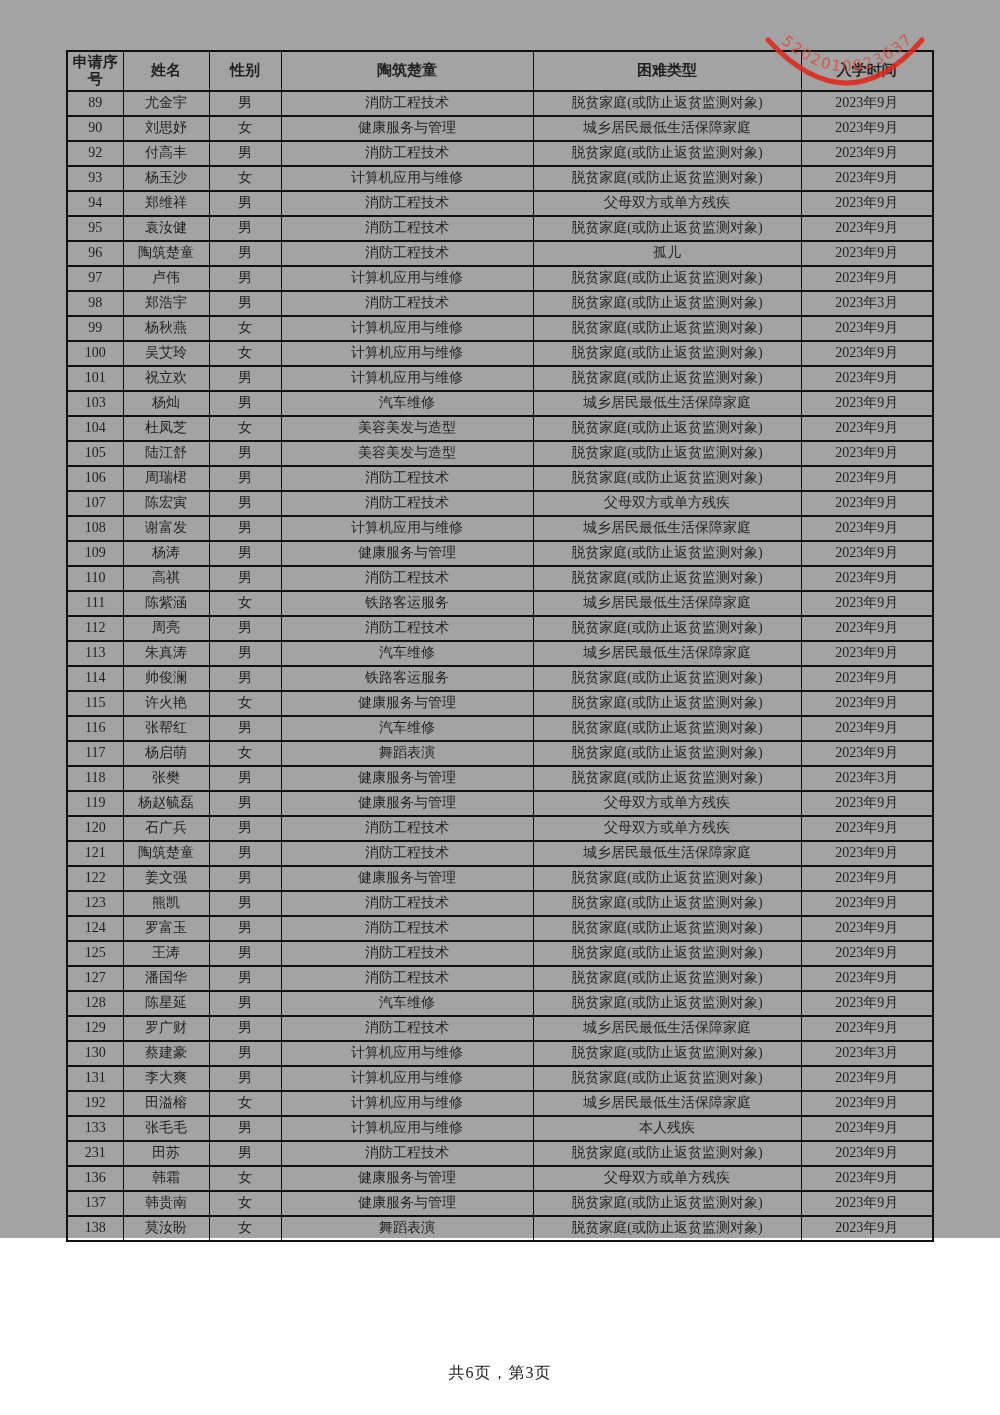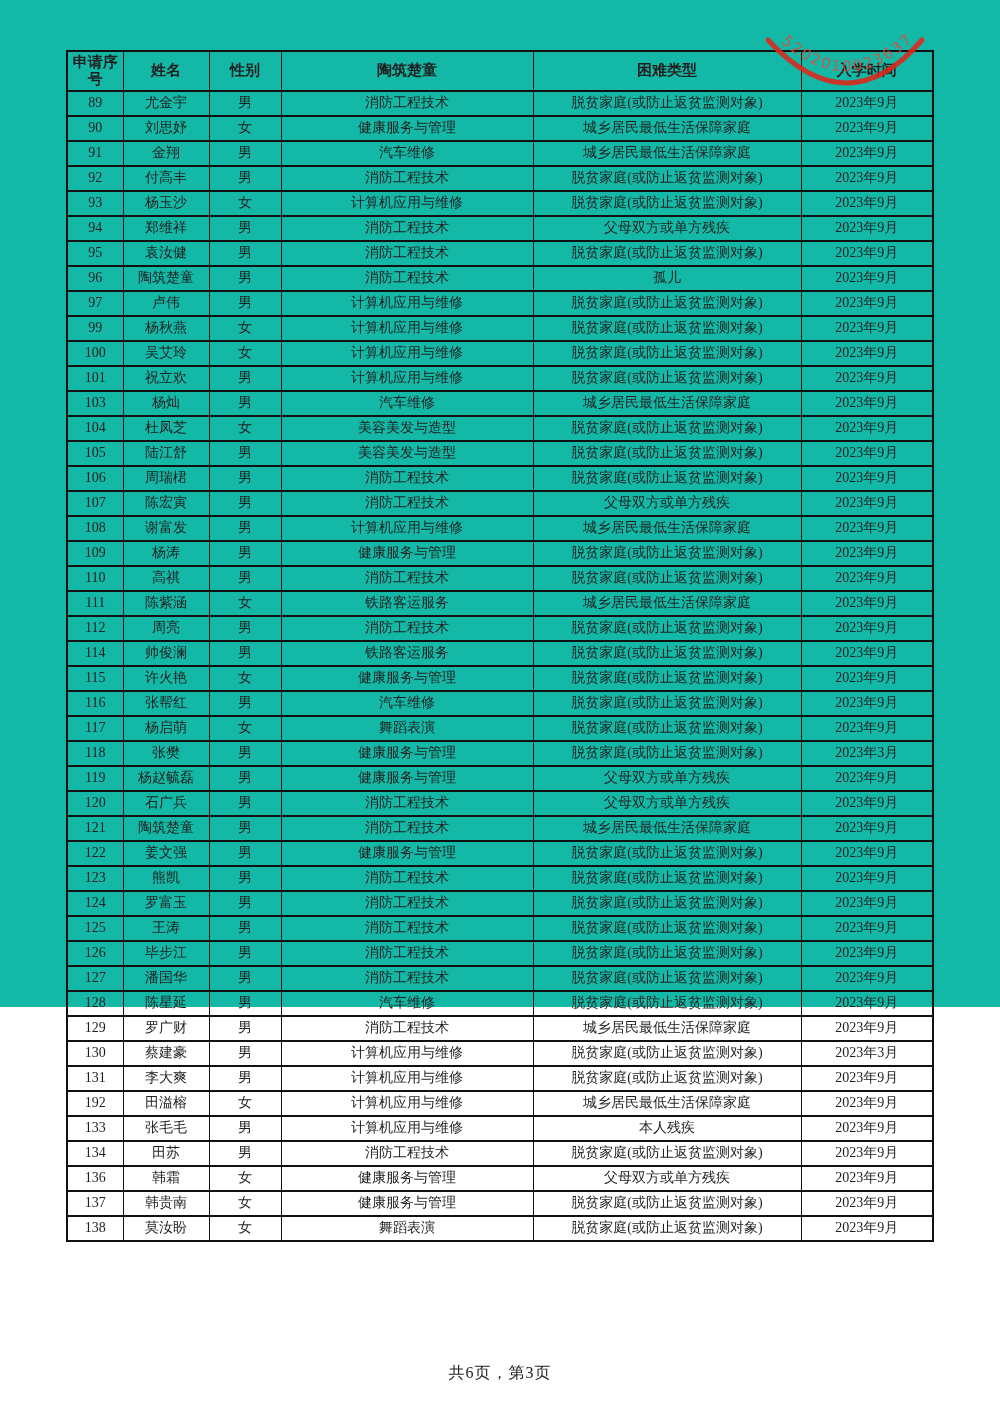--- a/index.html
+++ b/index.html
@@ -9,22 +9,22 @@
     width: 1000px;
     height: 1415px;
     position: relative;
     font-family: "Liberation Serif", "DejaVu Serif", serif;
     color: #1f1f1f;
     overflow: hidden;
   }
   .page {
     position: relative;
     width: 1000px;
-    height: 1007px;
-    background: #14b8a6;
+    height: 1238px;
+    background: #a3a3a3;
   }
   table.roster {
     position: absolute;
     left: 66px;
     top: 50px;
     width: 866px;
     border-collapse: collapse;
     table-layout: fixed;
     border: 2px solid #111;
   }
@@ -102,28 +102,20 @@
         </tr>
         <tr>
           <td>90</td>
           <td>刘思妤</td>
           <td>女</td>
           <td>健康服务与管理</td>
           <td>城乡居民最低生活保障家庭</td>
           <td>2023年9月</td>
         </tr>
         <tr>
-          <td>91</td>
-          <td>金翔</td>
-          <td>男</td>
-          <td>汽车维修</td>
-          <td>城乡居民最低生活保障家庭</td>
-          <td>2023年9月</td>
-        </tr>
-        <tr>
           <td>92</td>
           <td>付高丰</td>
           <td>男</td>
           <td>消防工程技术</td>
           <td>脱贫家庭(或防止返贫监测对象)</td>
           <td>2023年9月</td>
         </tr>
         <tr>
           <td>93</td>
           <td>杨玉沙</td>
@@ -158,20 +150,28 @@
         </tr>
         <tr>
           <td>97</td>
           <td>卢伟</td>
           <td>男</td>
           <td>计算机应用与维修</td>
           <td>脱贫家庭(或防止返贫监测对象)</td>
           <td>2023年9月</td>
         </tr>
         <tr>
+          <td>98</td>
+          <td>郑浩宇</td>
+          <td>男</td>
+          <td>消防工程技术</td>
+          <td>脱贫家庭(或防止返贫监测对象)</td>
+          <td>2023年3月</td>
+        </tr>
+        <tr>
           <td>99</td>
           <td>杨秋燕</td>
           <td>女</td>
           <td>计算机应用与维修</td>
           <td>脱贫家庭(或防止返贫监测对象)</td>
           <td>2023年9月</td>
         </tr>
         <tr>
           <td>100</td>
           <td>吴艾玲</td>
@@ -262,20 +262,28 @@
         </tr>
         <tr>
           <td>112</td>
           <td>周亮</td>
           <td>男</td>
           <td>消防工程技术</td>
           <td>脱贫家庭(或防止返贫监测对象)</td>
           <td>2023年9月</td>
         </tr>
         <tr>
+          <td>113</td>
+          <td>朱真涛</td>
+          <td>男</td>
+          <td>汽车维修</td>
+          <td>城乡居民最低生活保障家庭</td>
+          <td>2023年9月</td>
+        </tr>
+        <tr>
           <td>114</td>
           <td>帅俊澜</td>
           <td>男</td>
           <td>铁路客运服务</td>
           <td>脱贫家庭(或防止返贫监测对象)</td>
           <td>2023年9月</td>
         </tr>
         <tr>
           <td>115</td>
           <td>许火艳</td>
@@ -358,28 +366,20 @@
         </tr>
         <tr>
           <td>125</td>
           <td>王涛</td>
           <td>男</td>
           <td>消防工程技术</td>
           <td>脱贫家庭(或防止返贫监测对象)</td>
           <td>2023年9月</td>
         </tr>
         <tr>
-          <td>126</td>
-          <td>毕步江</td>
-          <td>男</td>
-          <td>消防工程技术</td>
-          <td>脱贫家庭(或防止返贫监测对象)</td>
-          <td>2023年9月</td>
-        </tr>
-        <tr>
           <td>127</td>
           <td>潘国华</td>
           <td>男</td>
           <td>消防工程技术</td>
           <td>脱贫家庭(或防止返贫监测对象)</td>
           <td>2023年9月</td>
         </tr>
         <tr>
           <td>128</td>
           <td>陈星延</td>
@@ -422,21 +422,21 @@
         </tr>
         <tr>
           <td>133</td>
           <td>张毛毛</td>
           <td>男</td>
           <td>计算机应用与维修</td>
           <td>本人残疾</td>
           <td>2023年9月</td>
         </tr>
         <tr>
-          <td>134</td>
+          <td>231</td>
           <td>田苏</td>
           <td>男</td>
           <td>消防工程技术</td>
           <td>脱贫家庭(或防止返贫监测对象)</td>
           <td>2023年9月</td>
         </tr>
         <tr>
           <td>136</td>
           <td>韩霜</td>
           <td>女</td>

